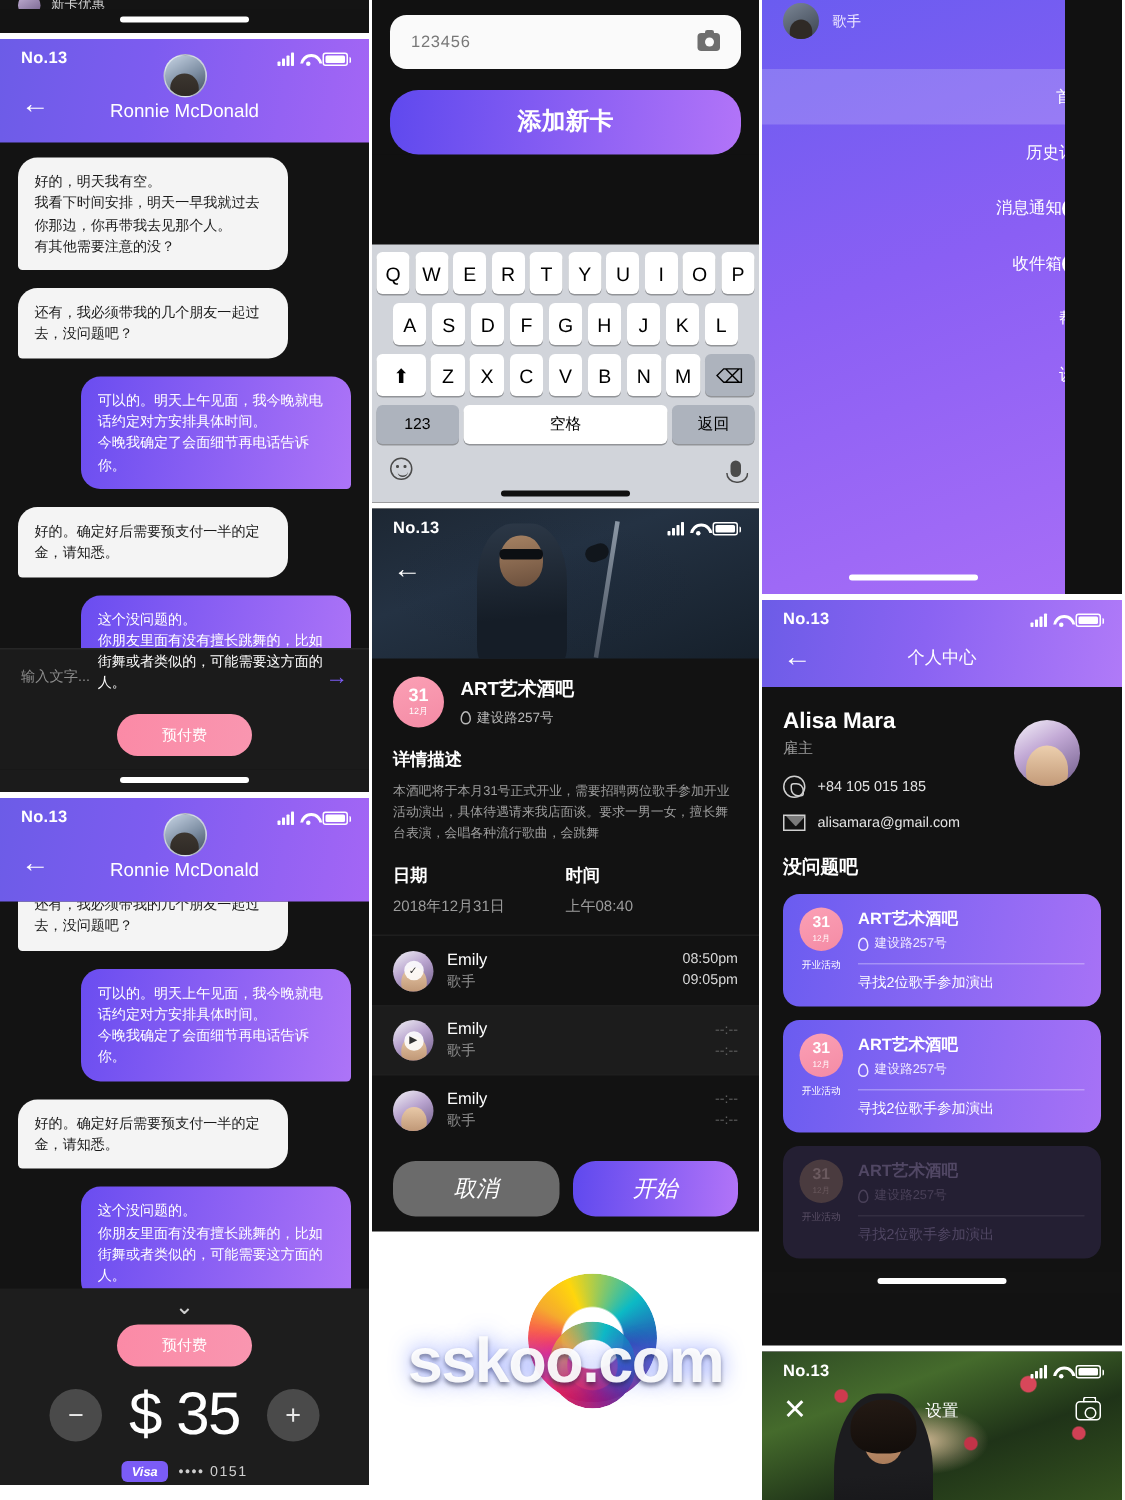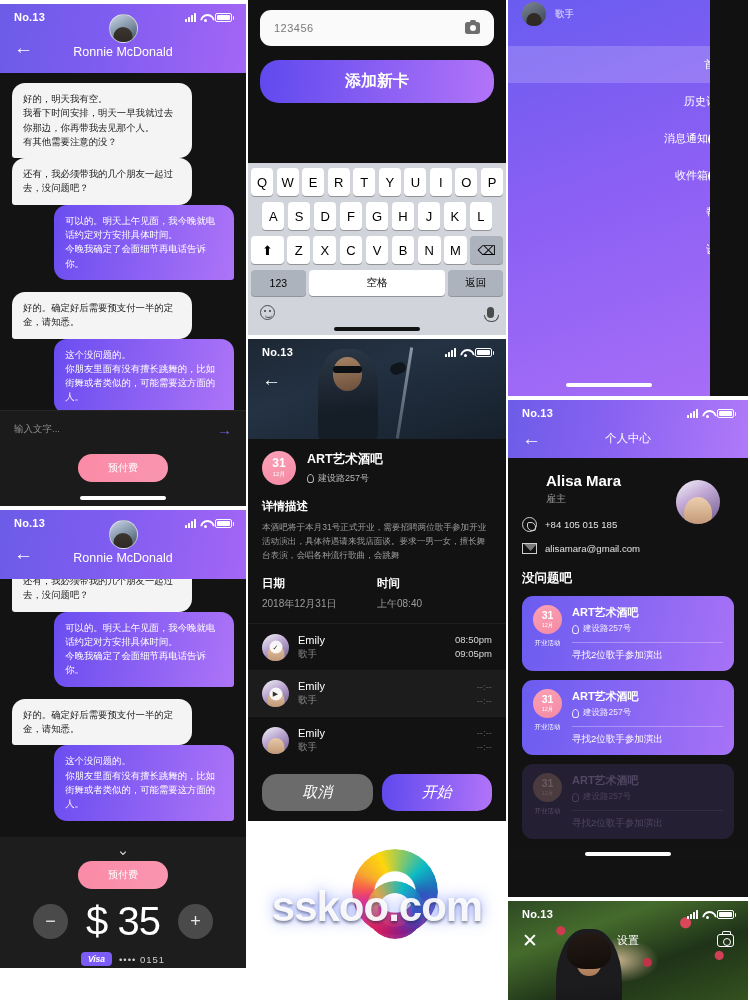--- a/index.html
+++ b/index.html
@@ -62,21 +62,21 @@
   .chat-avatar:after{
     content:"";position:absolute;left:50%;top:46%;transform:translateX(-50%);
     width:19px;height:19px;border-radius:50% 50% 42% 42%;
     background:linear-gradient(180deg,#3c3630,#2b2622);
   }
   .chat-name{ color:#fff; font-size:12.5px; margin-top:2px; }
 
   
   .chat-body{ background:#131313; padding:10px 12px 0; }
   .bubble{ max-width:81%; padding:9px 11px; border-radius:13px; font-size:9.4px; line-height:1.52; }
-  .bubble.them{ background:#f4f4f4; color:#1a1a1a; border-bottom-left-radius:3px; }
+  .bubble.them{ background:#f4f4f4; color:#1a1a1a; border-bottom-left-radius:3px; margin-bottom:12px; }
   .bubble.me{
     margin-left:auto; color:#fff; border-bottom-right-radius:3px; margin-bottom:12px;
     background:linear-gradient(100deg,#6a4df0,#ad74f7);
   }
   .chat-input{
     border-top:1px solid #262626; background:#1b1b1b;
     display:flex; align-items:center; padding:10px 14px; gap:8px;
   }
   .chat-input .ph{ flex:1; color:#8d8d8d; font-size:9.5px; }
   .sendarrow{ color:#7c5cf5; font-size:15px; }
@@ -280,21 +280,21 @@
   .prof-nav{ position:relative; display:flex; align-items:center; padding:0 14px; height:24px; }
   .prof-nav .t{ position:absolute;left:0;right:0;text-align:center;color:#fff;font-size:11.5px; }
   .prof-body{ background:#121212; padding:14px 14px 0; }
   .prof-name{ color:#fff; font-size:15px; font-weight:bold; }
   .prof-role{ color:#9a9a9a; font-size:10px; margin-top:3px; }
   .prof-av{
     position:absolute; right:14px; top:8px; width:44px;height:44px;border-radius:50%;
     background:linear-gradient(150deg,#efeaf5 5%,#c3aad6 40%,#6e5a88 100%); overflow:hidden;
   }
   .prof-av:after{content:"";position:absolute;left:50%;top:38%;transform:translateX(-50%);width:28px;height:32px;border-radius:50% 50% 42% 42%;background:linear-gradient(180deg,#eccfae,#bb906e);}
-  .prof-top{ position:relative;margin-left:24px; }
+  .prof-top{ position:relative; }
   .cl{ display:flex; align-items:center; gap:8px; color:#e2e2e2; font-size:9.6px; margin-top:11px; }
   .ic-round{
     width:15px;height:15px;border-radius:50%;border:1.2px solid #cfcfcf; position:relative; flex:0 0 auto;
   }
   .ic-round:after{content:"";position:absolute;left:3.5px;top:3.5px;width:7px;height:7px;border:1.3px solid #cfcfcf;border-radius:2px 5px 2px 5px;}
   .ic-mail{ width:15px;height:11px;border:1.2px solid #cfcfcf;position:relative;flex:0 0 auto; }
   .ic-mail:after{content:"";position:absolute;left:1px;top:0px;width:11px;height:7px;border-left:1.2px solid #cfcfcf;border-right:1.2px solid #cfcfcf;transform:skewX(0);clip-path:polygon(0 0,100% 0,50% 100%);background:#cfcfcf;opacity:.55;}
   .my-act{ color:#fff; font-size:12.5px; font-weight:bold; margin-top:16px; }
   .evcards{ padding:9px 0 0; }
   .evcard{
@@ -360,20 +360,29 @@
 
   .gap{ background:#fff; }
 </style>
 </head>
 <body>
 
 <div class="board">
 
   <div class="col col-a">
 
+    <div class="screen" style="height:22px;background:#141414;position:relative;">
+      <div style="display:flex;align-items:center;gap:7px;padding:0 12px;height:12px;">
+        <div style="width:15px;height:15px;border-radius:50%;background:linear-gradient(150deg,#c6b4d8,#6d5a86);margin-top:-6px;"></div>
+        <span style="color:#cfcfcf;font-size:9px;margin-top:-6px;">新卡优惠</span>
+      </div>
+      <div class="homebar ondark" style="position:absolute;left:0;right:0;bottom:1px;">
+          <i></i>
+        </div>
+    </div>
     <div class="gap" style="height:4px"></div>
 
     <div class="screen">
       <div class="chat-head">
         <div class="statusbar">
           <span>No.13</span>
           <span class="sb-right">
             <span class="bars">
                 <i></i>
                 <i></i>

